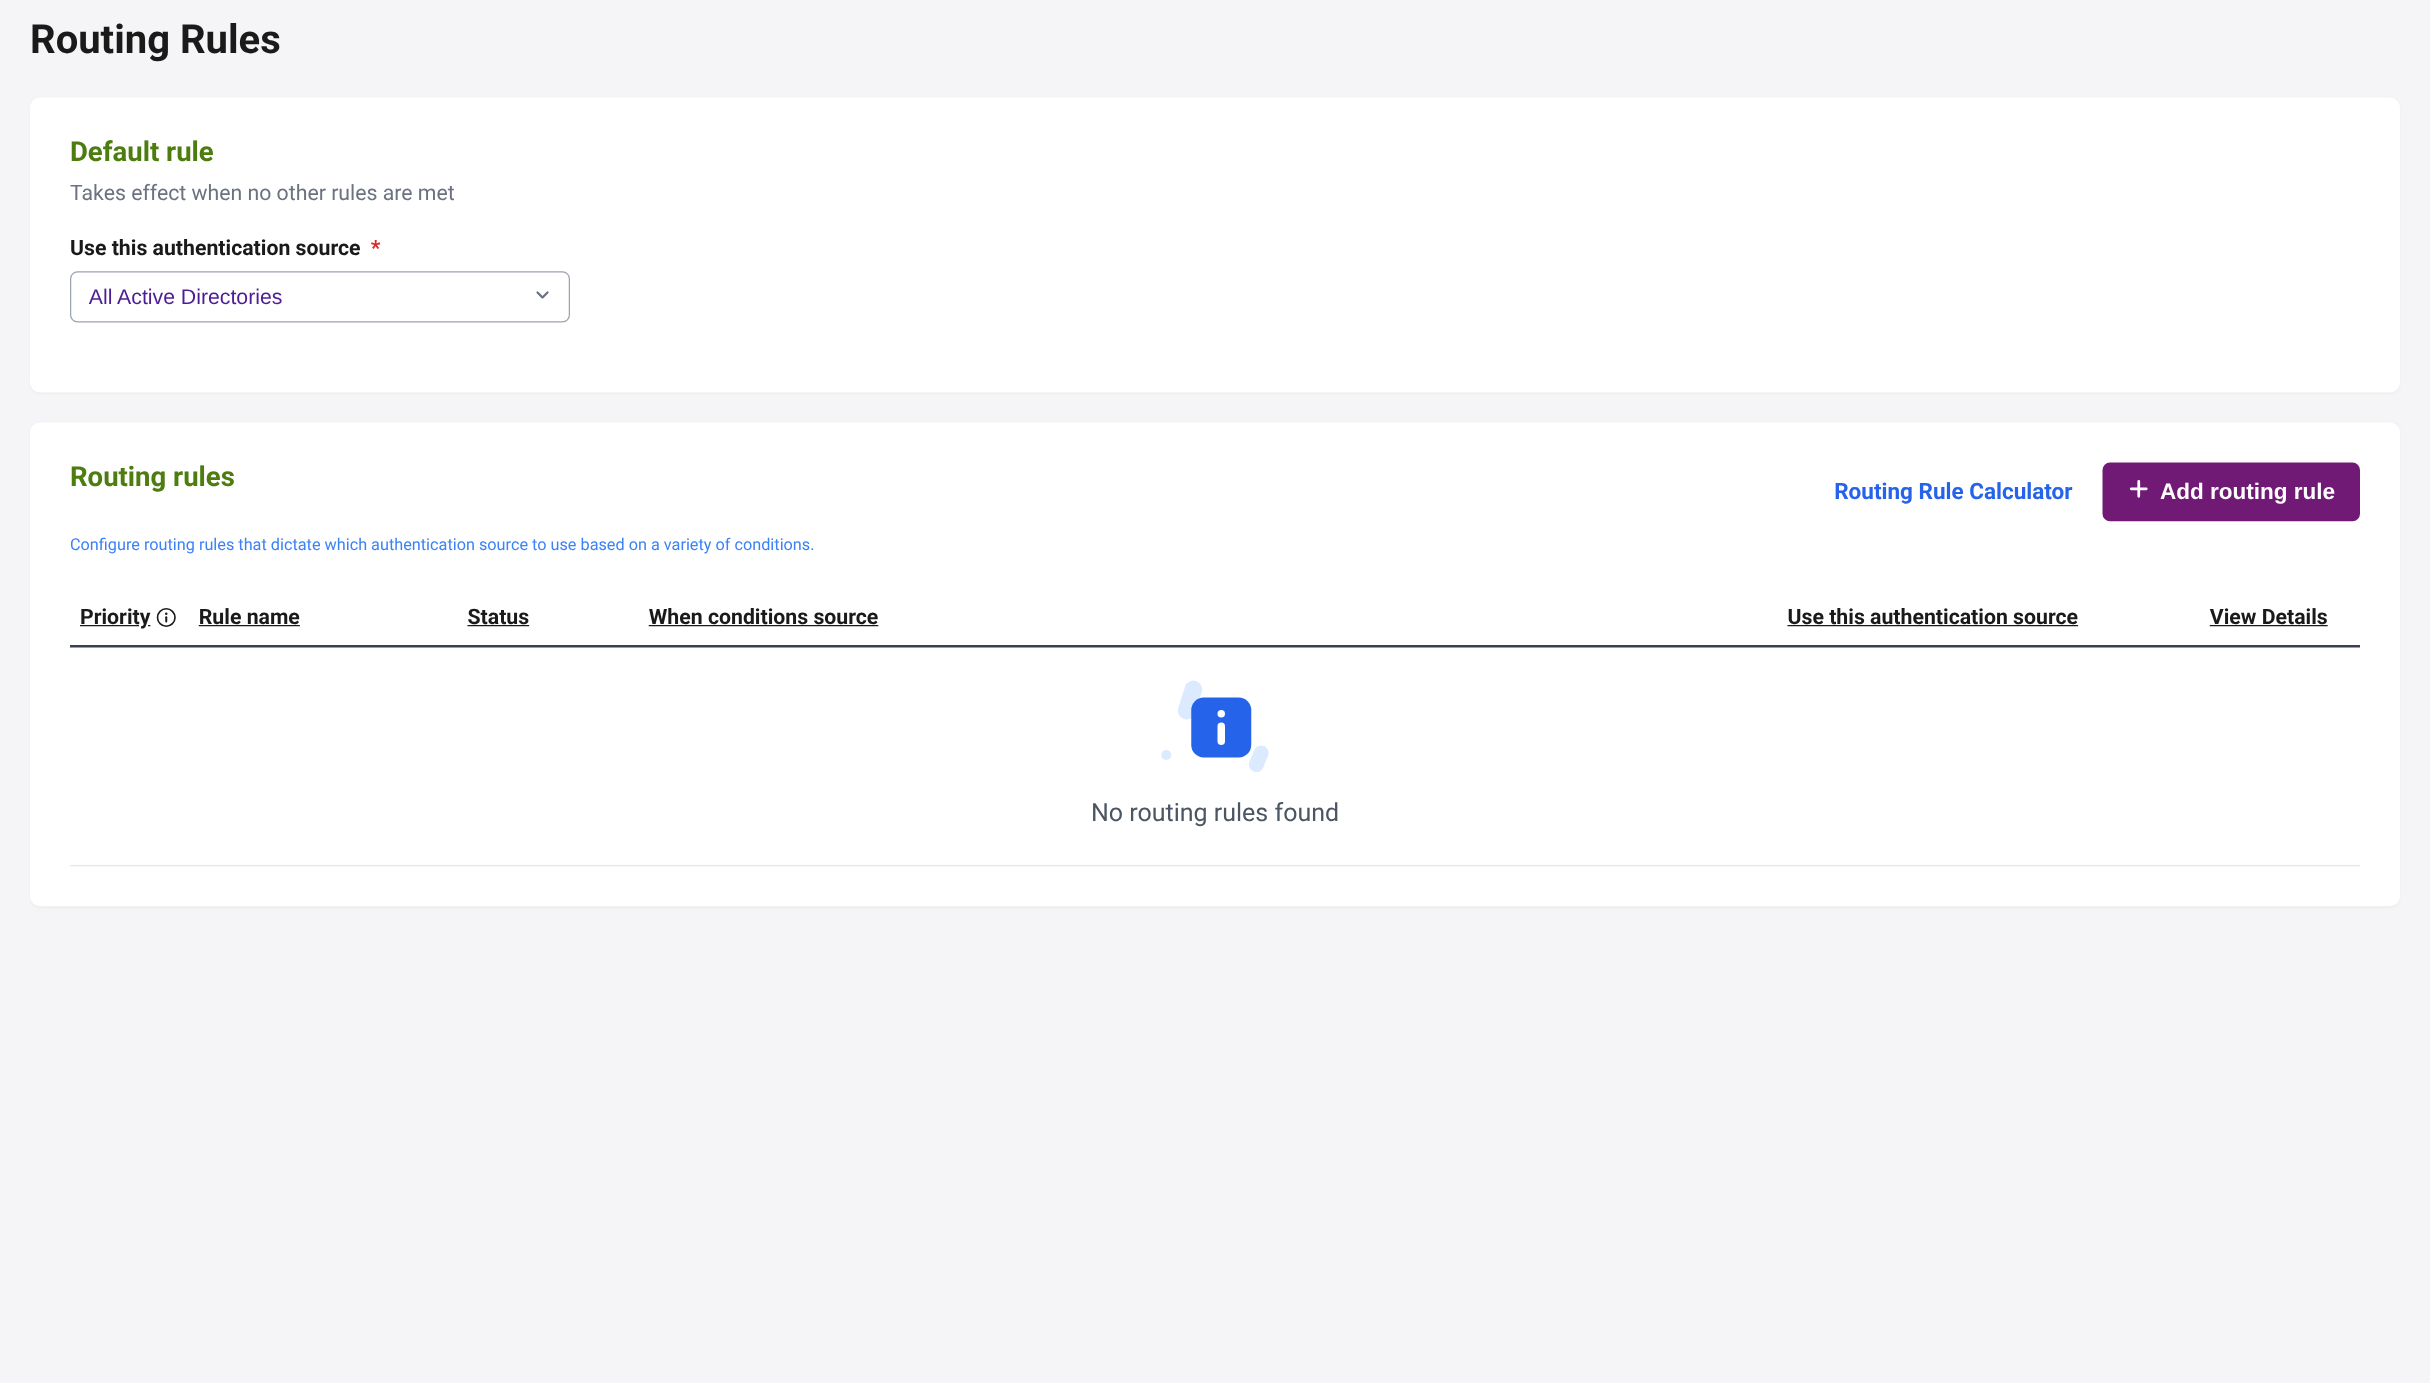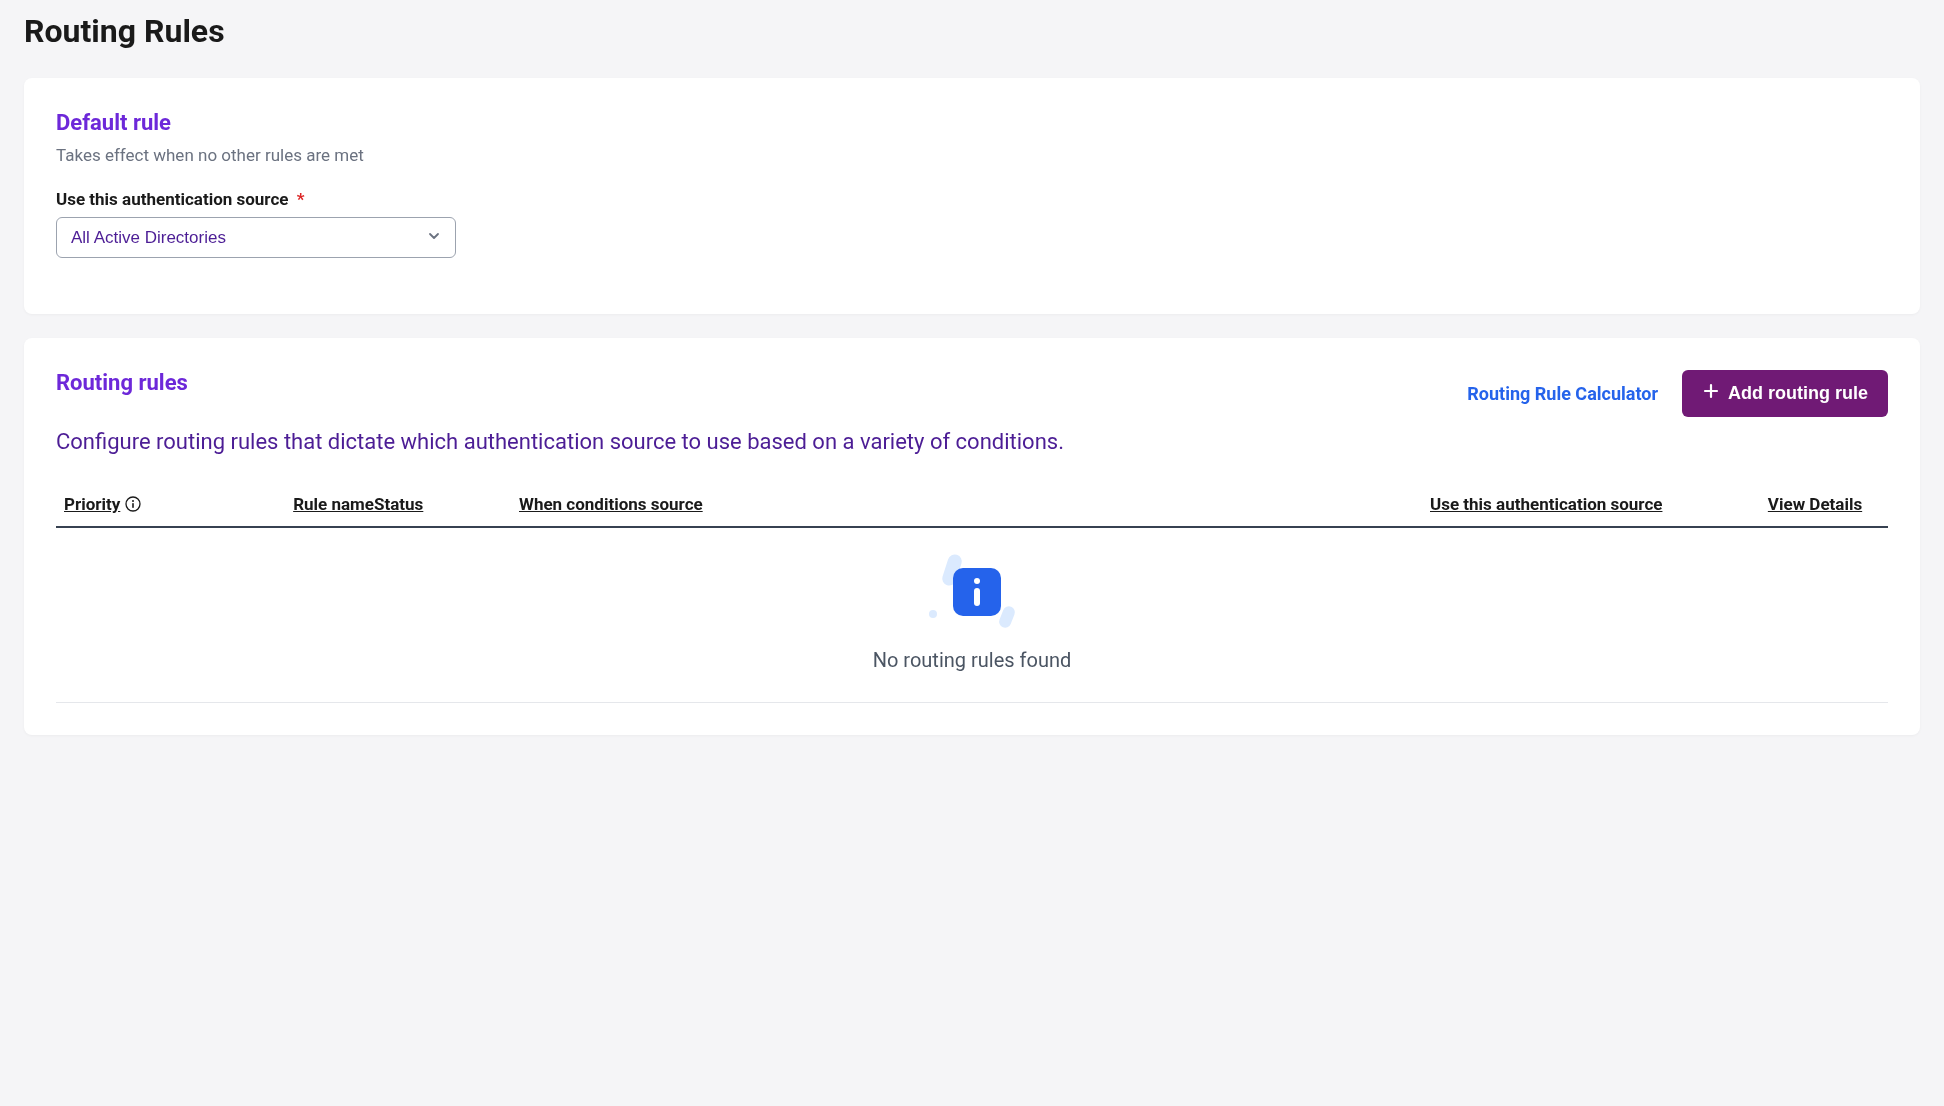--- a/index.html
+++ b/index.html
@@ -28,21 +28,21 @@
       border-radius: 8px;
       padding: 32px;
       margin-bottom: 24px;
       box-shadow: 0 1px 3px rgba(0,0,0,0.04);
     }
     
     .section-title {
       font-size: 22px;
       font-weight: 700;
       margin-bottom: 10px;
-      color: #6d28d9;
+      color: #4d7c0f;
     }
     
     .section-subtitle {
       font-size: 17px;
       color: #6b7280;
       margin-bottom: 24px;
     }
     
     .field-label {
       font-size: 17px;
@@ -149,22 +149,22 @@
       display: inline-flex;
       align-items: center;
       gap: 8px;
     }
     
     .plus-icon {
       display: inline-block;
     }
     
     .section-description {
-      font-size: 22px;
-      color: #4c1d95;
+      font-size: 13px;
+      color: #3b82f6;
       margin-bottom: 28px;
       margin-top: 12px;
     }
     
     .table-header {
       display: flex;
       padding: 12px 8px;
       border-bottom: 2px solid #374151;
       font-size: 17px;
       font-weight: 700;
@@ -174,21 +174,20 @@
     
     .col-priority {
       width: 95px;
       display: flex;
       align-items: center;
       gap: 4px;
     }
     
     .col-rulename {
       width: 215px;
-      text-align: right;
     }
     
     .col-status {
       width: 145px;
     }
     
     .col-conditions {
       flex: 1;
       min-width: 300px;
     }

